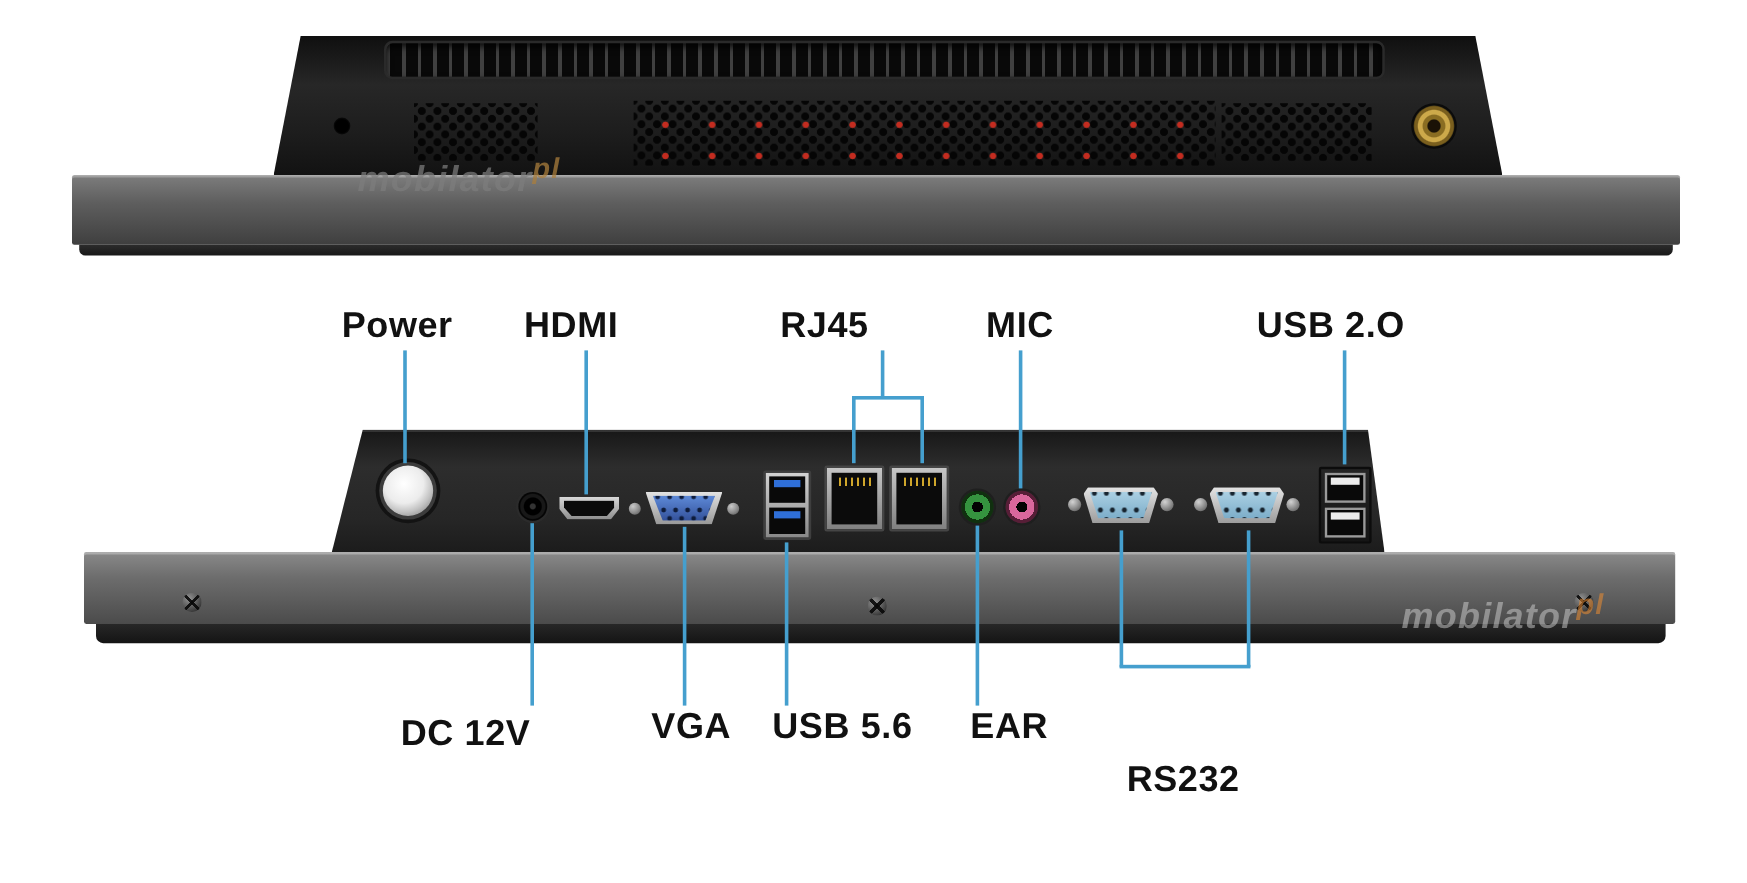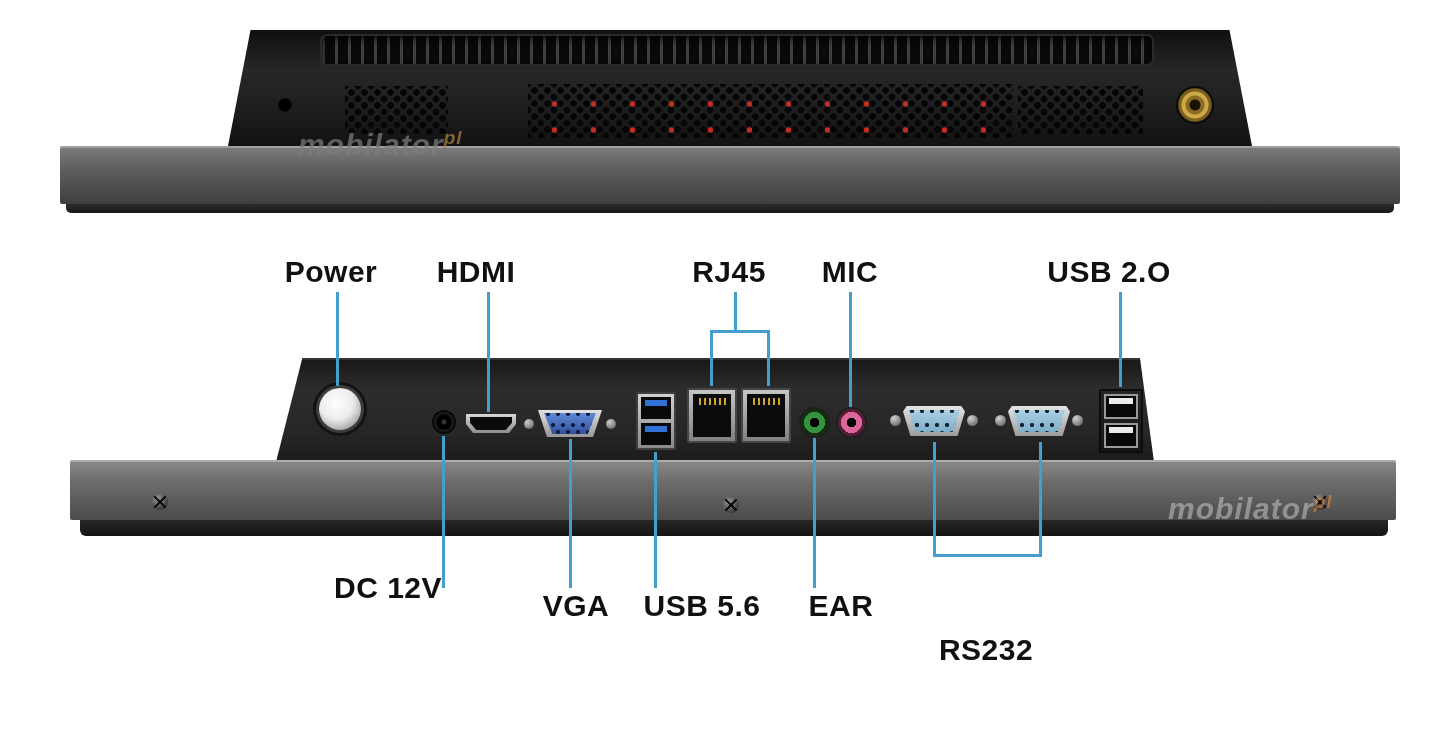--- a/index.html
+++ b/index.html
@@ -7,21 +7,21 @@
          font-family:"Liberation Sans",sans-serif;}
 
   
   .label{position:absolute;transform:translateX(-50%);font-weight:700;font-size:30px;
          color:var(--label,#111);white-space:nowrap;z-index:10;letter-spacing:.5px;text-align:center;}
   .vline{position:absolute;width:3px;background:var(--leader,#459fce);z-index:9;}
   .hline{position:absolute;height:3px;background:var(--leader,#459fce);z-index:9;}
 
   
   .wm{position:absolute;font-style:italic;font-weight:700;font-size:30px;letter-spacing:1px;}
-  .wm .pl{font-size:19px;vertical-align:super;}
+  .wm .pl{font-size:24px;vertical-align:super;}
   .wm-top{left:298px;top:127px;color:rgba(125,125,125,.72);z-index:3;}
   .wm-top .pl{color:rgba(170,125,60,.75);}
   .wm-bottom{left:1168px;top:491px;color:rgba(215,215,215,.48);z-index:5;}
   .wm-bottom .pl{color:rgba(235,140,50,.55);}
 
   
   .td-body{position:absolute;left:228px;top:30px;width:1024px;height:116px;z-index:2;
     background:linear-gradient(180deg,#0f0f0f,#272727 35%,#1d1d1d 70%,#121212);
     clip-path:polygon(2.2% 0,97.8% 0,100% 100%,0 100%);border-radius:10px 10px 0 0;}
   .td-ventstrip{position:absolute;left:92px;top:4px;width:830px;height:28px;border-radius:7px;
@@ -137,21 +137,21 @@
     <div class="td-grid red" style="left:300px;top:54px;width:485px;height:54px;"></div>
     <div class="td-grid" style="left:790px;top:56px;width:125px;height:48px;"></div>
     <div class="td-antenna"></div>
   </div>
   <div class="td-slab"></div>
   <div class="td-slab-edge"></div>
   <div class="wm wm-top"><span>mobilator</span><span class="pl">pl</span></div>
 
   <div class="label" style="left:331px;top:255px;">Power</div>
   <div class="label" style="left:476px;top:255px;">HDMI</div>
-  <div class="label" style="left:729px;top:255px;">RJ45</div>
+  <div class="label" style="left:687px;top:255px;">RJ45</div>
   <div class="label" style="left:850px;top:255px;">MIC</div>
   <div class="label" style="left:1109px;top:255px;">USB 2.O</div>
 
   <div class="vline" style="left:336px;top:292px;height:94px;"></div>
   <div class="vline" style="left:487px;top:292px;height:120px;"></div>
   <div class="vline" style="left:734px;top:292px;height:40px;"></div>
   <div class="hline" style="left:710px;top:330px;width:60px;"></div>
   <div class="vline" style="left:710px;top:330px;height:56px;"></div>
   <div class="vline" style="left:767px;top:330px;height:56px;"></div>
   <div class="vline" style="left:849px;top:292px;height:115px;"></div>
@@ -196,19 +196,19 @@
   <div class="wm wm-bottom"><span>mobilator</span><span class="pl">pl</span></div>
 
   <div class="vline" style="left:442px;top:436px;height:152px;"></div>
   <div class="vline" style="left:569px;top:439px;height:149px;"></div>
   <div class="vline" style="left:654px;top:452px;height:136px;"></div>
   <div class="vline" style="left:813px;top:438px;height:150px;"></div>
   <div class="vline" style="left:933px;top:442px;height:114px;"></div>
   <div class="vline" style="left:1039px;top:442px;height:114px;"></div>
   <div class="hline" style="left:933px;top:554px;width:109px;"></div>
 
-  <div class="label" style="left:388px;top:571px;">DC 12V</div>
+  <div class="label" style="left:388px;top:595px;">DC 12V</div>
   <div class="label" style="left:576px;top:589px;">VGA</div>
   <div class="label" style="left:702px;top:589px;">USB 5.6</div>
   <div class="label" style="left:841px;top:589px;">EAR</div>
   <div class="label" style="left:986px;top:589px;margin-top:44px;">RS232</div>
 
 </div>
 
 </body></html>

